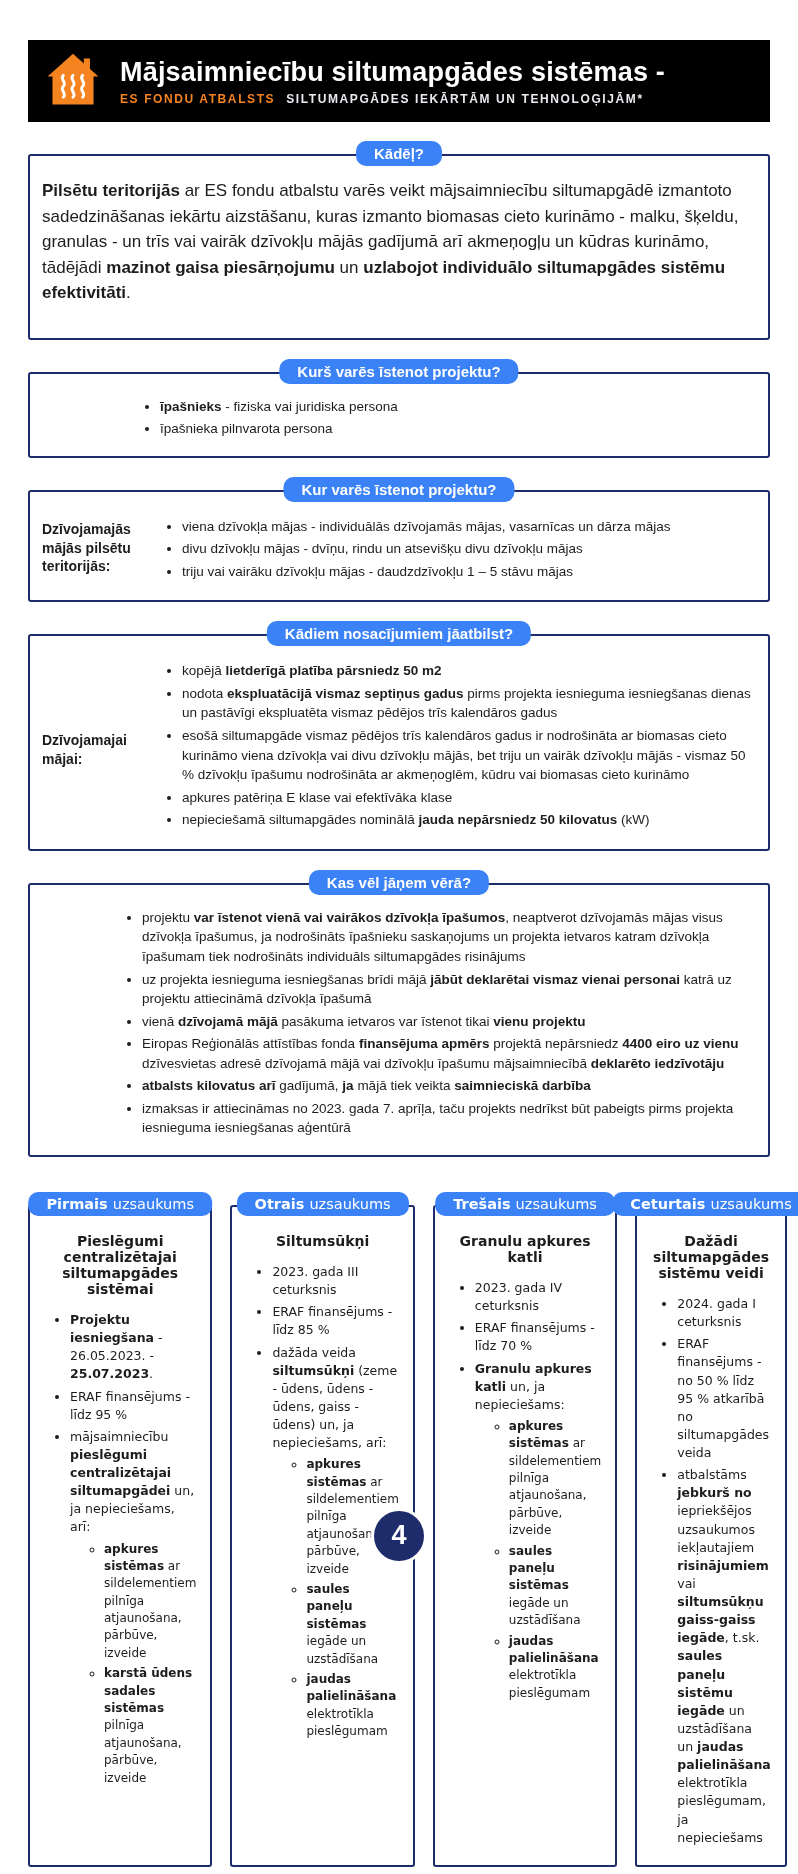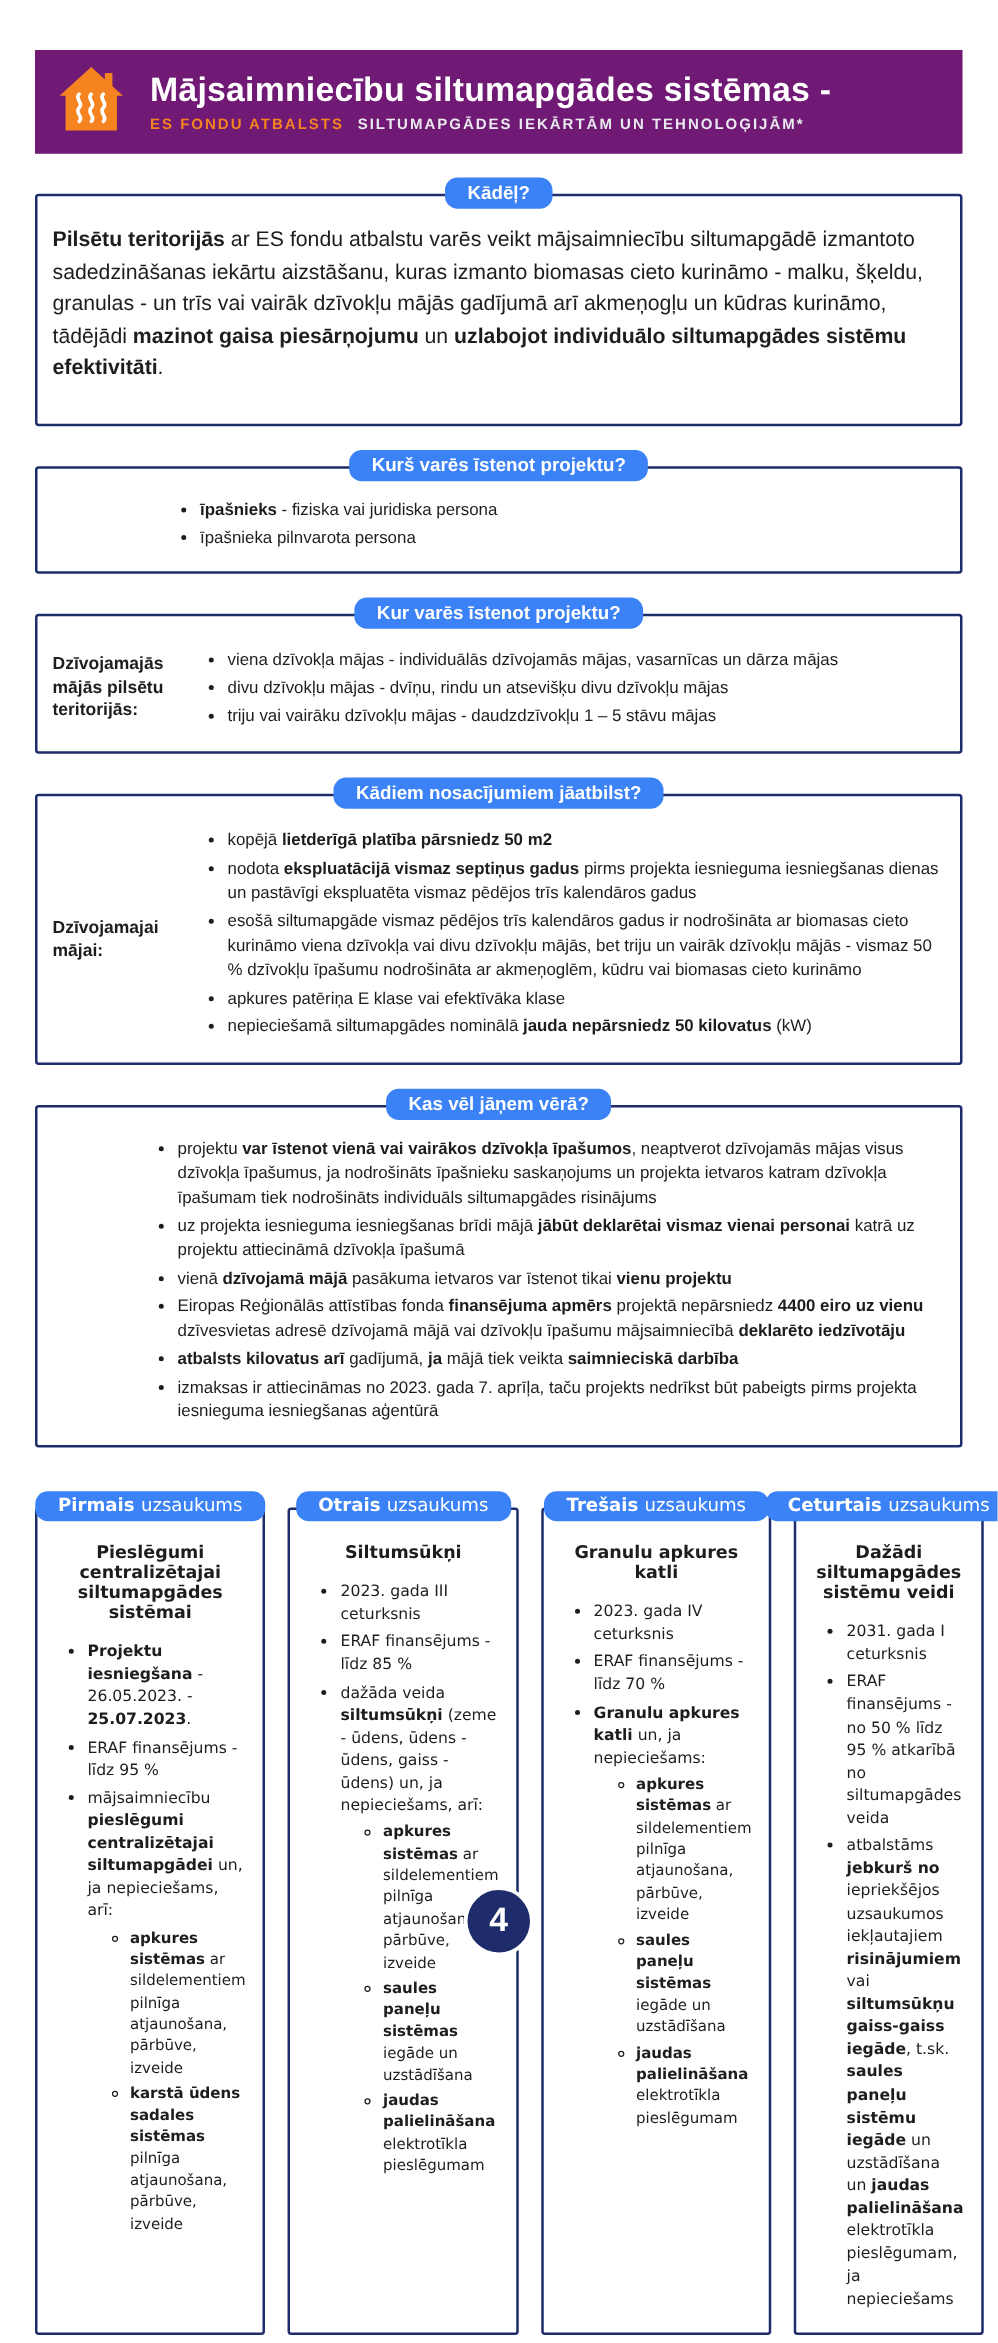--- a/index.html
+++ b/index.html
@@ -1,20 +1,20 @@
 <!DOCTYPE html>
 <html lang="lv"><head>
 <meta charset="utf-8">
 <style>
   * { box-sizing: border-box; }
   body { margin:0; background:#ffffff; font-family:"Liberation Sans", sans-serif; color:#1d1d1b; }
   .page { width:798px; margin:0 auto; padding:40px 28px 0; background:#fff; }
 
   
-  .hdr { background:#701a75; display:flex; align-items:center; gap:18px; padding:10px 16px; }
+  .hdr { background:#000000; display:flex; align-items:center; gap:18px; padding:10px 16px; }
   .hdr .house { flex:0 0 58px; }
   .hdr h1 { margin:0; color:#fff; font-size:27px; font-weight:700; letter-spacing:.2px; }
   .hdr .sub { margin-top:4px; font-size:12px; letter-spacing:1.6px; font-weight:700; color:#e9e9ef; }
   .hdr .sub .accent { color:#f5831f; margin-right:6px; }
 
   
   .box { position:relative; border:2px solid #1e2c6b; border-radius:3px; margin-top:32px; padding:20px 12px 14px; }
   .badge { position:absolute; top:-15px; left:50%; transform:translateX(-50%);
            background:#3b82f6; color:#fff; font-size:15px; font-weight:700;
            padding:4px 18px; border-radius:10px; white-space:nowrap; }
@@ -160,21 +160,21 @@
               <li><span class="b">saules paneļu sistēmas</span><span> iegāde un uzstādīšana</span></li>
               <li><span class="b">jaudas palielināšana</span><span> elektrotīkla pieslēgumam</span></li>
             </ul></li>
         </ul>
     </section>
 
     <section class="box call">
       <div class="badge"><span class="b">Ceturtais </span><span>uzsaukums</span></div>
       <h3>Dažādi siltumapgādes sistēmu veidi</h3>
       <ul class="call-list">
-          <li><span>2031. gada I ceturksnis</span></li>
+          <li><span>2024. gada I ceturksnis</span></li>
           <li><span>ERAF finansējums - no 50 % līdz 95 % atkarībā no siltumapgādes veida</span></li>
           <li><span>atbalstāms </span><span class="b">jebkurš no</span><span> iepriekšējos uzsaukumos iekļautajiem </span><span class="b">risinājumiem</span><span> vai </span><span class="b">siltumsūkņu gaiss-gaiss iegāde</span><span>, t.sk. </span><span class="b">saules paneļu sistēmu iegāde</span><span> un uzstādīšana un </span><span class="b">jaudas palielināšana</span><span> elektrotīkla pieslēgumam, ja nepieciešams</span></li>
         </ul>
     </section>
 
     <div class="center-num">4</div>
   </div>
 
   <p class="footnote">*2.2.3.6. pasākums "Gaisa piesārņojumu mazinošu pasākumu īstenošana, uzlabojot mājsaimniecību siltumapgādes sistēmas"</p>
 

